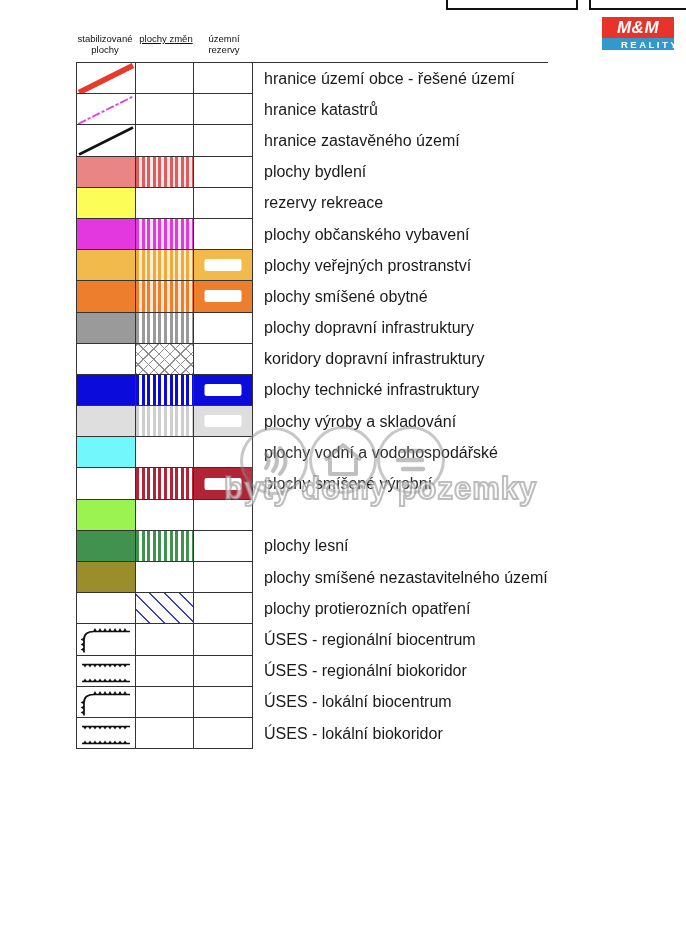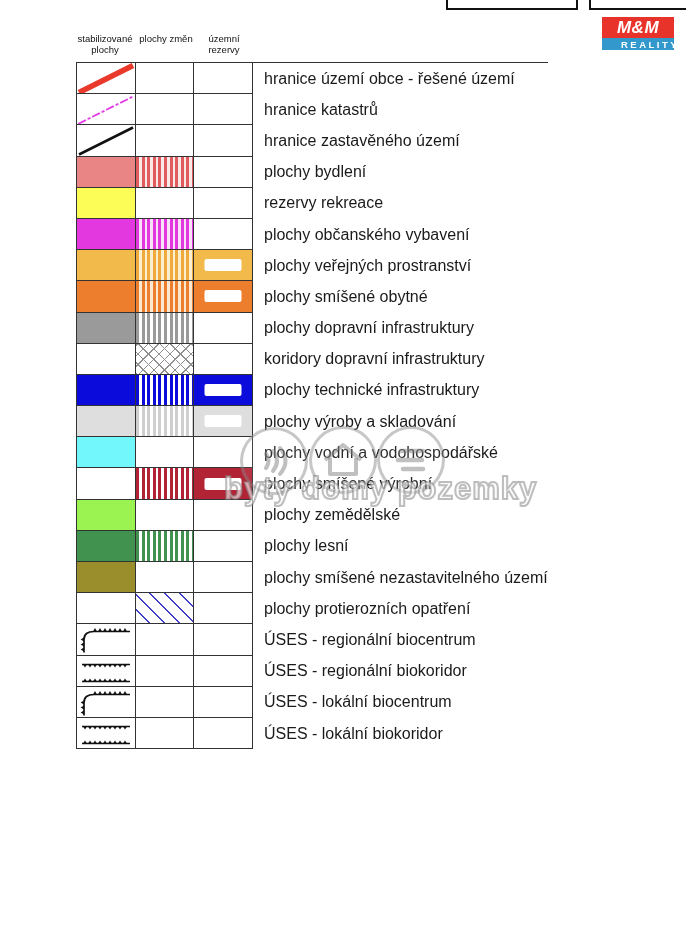--- a/index.html
+++ b/index.html
@@ -13,21 +13,21 @@
   #top-box-2{left:589px;width:110px;}
   
   .logo{position:absolute;left:602px;top:17px;width:72px;}
   .logo-red{height:21px;background:#e8332a;color:#fff;display:flex;align-items:center;justify-content:center;
     font-weight:bold;font-size:17px;font-style:italic;letter-spacing:0.5px;}
   .logo-blue{height:12px;background:#3399cc;color:#fff;display:flex;align-items:center;justify-content:center;
     font-weight:bold;font-size:9.5px;letter-spacing:2.5px;padding-left:24px;}
   
   .col-head{position:absolute;top:33px;width:60px;text-align:center;font-size:9.5px;line-height:1.2;color:#111;}
   #col-head-1{left:75px;}
-  #col-head-2{left:136px;}
+  #col-head-2{left:136px;text-decoration:underline;}
   #col-head-3{left:194px;}
   
   #legend-table{position:absolute;left:76px;top:62px;border-top:1px solid #333;border-left:1px solid #333;}
   .legend-row{display:flex;height:31.2px;box-sizing:border-box;}
   .cell{position:relative;box-sizing:border-box;border-right:1px solid #333;border-bottom:1px solid #333;overflow:hidden;background:#fff;}
   .cell.c1{width:59px;}
   .cell.c2{width:58px;}
   .cell.c3{width:59px;}
   .cell svg{position:absolute;left:0;top:0;}
   .reserve-rect{position:absolute;left:50%;top:50%;transform:translate(-50%,-50%);width:37px;height:12px;background:#fff;border-radius:2px;}
@@ -161,21 +161,20 @@
       <div class="cell c2" style="width: 58px; background: repeating-linear-gradient(90deg, rgb(178, 35, 53) 0px, rgb(178, 35, 53) 3px, rgb(255, 255, 255) 3px, rgb(255, 255, 255) 5.6px);"></div>
       <div class="cell c3" style="width: 59px; background: rgb(178, 35, 53);">
         <div class="reserve-rect"></div>
       </div>
       <div class="row-label">plochy smíšené výrobní</div>
     </div>
     <div class="legend-row">
       <div class="cell c1" style="width: 59px; background: rgb(155, 243, 81);"></div>
       <div class="cell c2" style="width: 58px;"></div>
       <div class="cell c3" style="width: 59px;"></div>
-      <div class="row-label">plochy zemědělské</div>
     </div>
     <div class="legend-row">
       <div class="cell c1" style="width: 59px; background: rgb(65, 145, 79);"></div>
       <div class="cell c2" style="width: 58px; background: repeating-linear-gradient(90deg, rgb(65, 145, 79) 0px, rgb(65, 145, 79) 3px, rgb(255, 255, 255) 3px, rgb(255, 255, 255) 5.6px);"></div>
       <div class="cell c3" style="width: 59px;"></div>
       <div class="row-label">plochy lesní</div>
     </div>
     <div class="legend-row">
       <div class="cell c1" style="width: 59px; background: rgb(154, 141, 44);"></div>
       <div class="cell c2" style="width: 58px;"></div>

